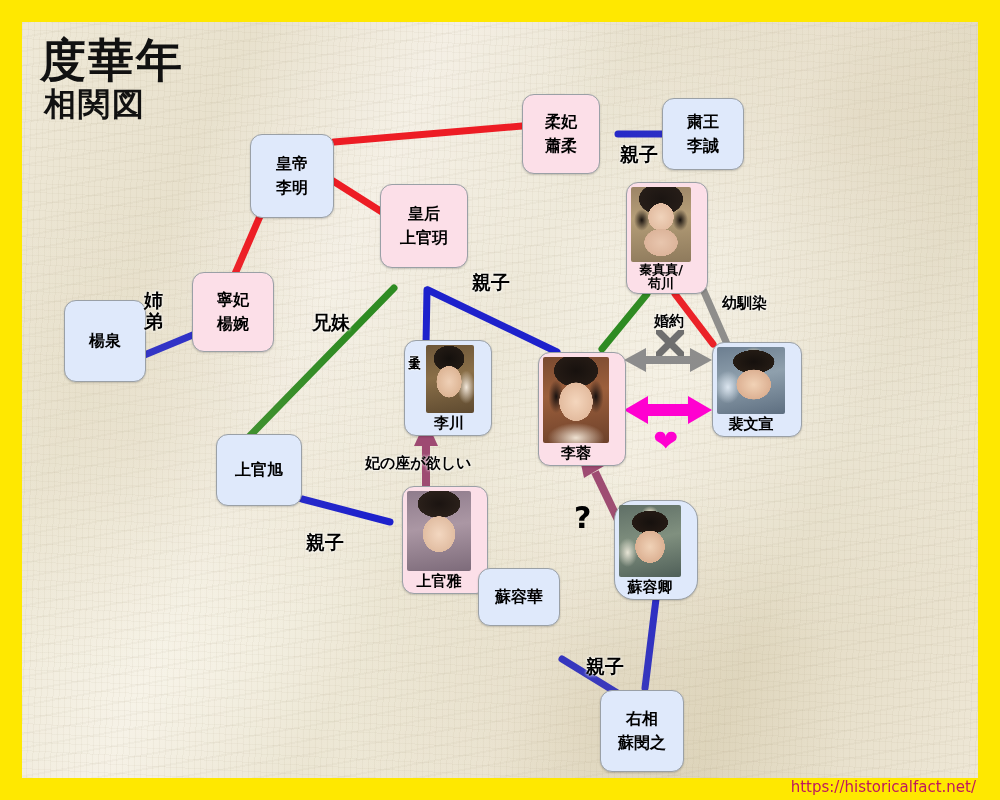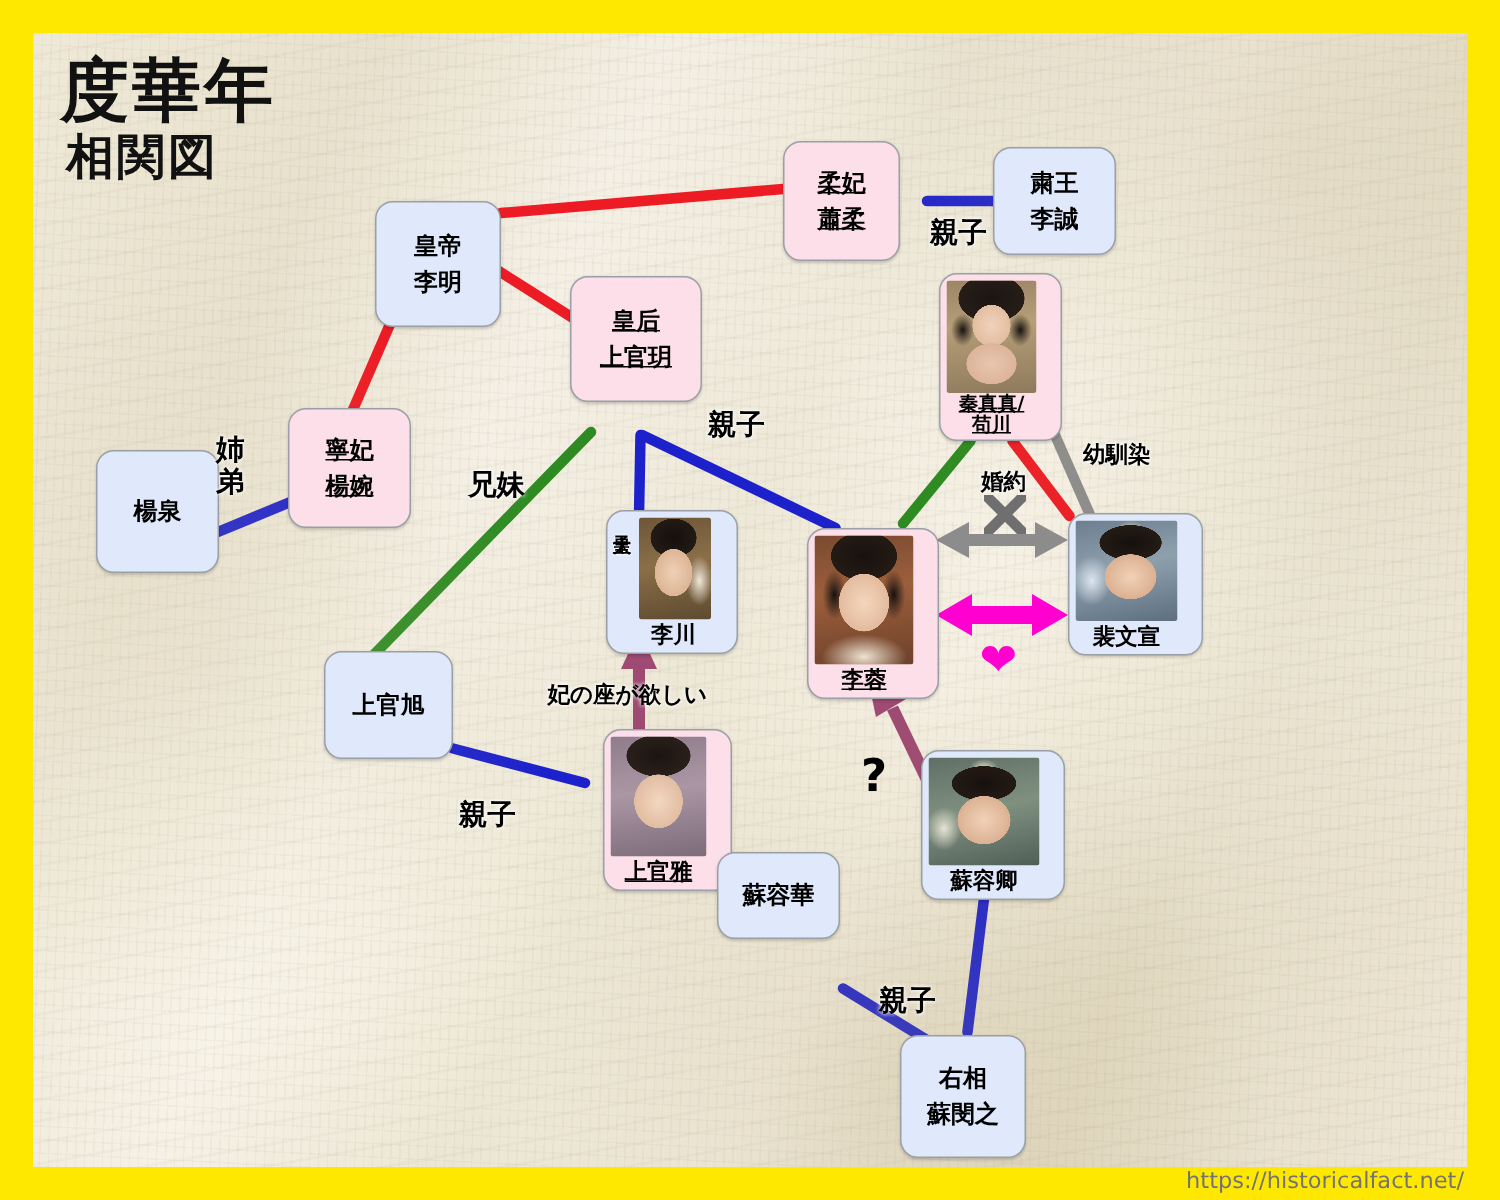--- a/index.html
+++ b/index.html
@@ -46,21 +46,21 @@
 
   .node{
     position:absolute;box-sizing:border-box;
     border:1px solid #9aa0a6;border-radius:12px;
     display:flex;flex-direction:column;align-items:center;justify-content:center;
     font-weight:bold;color:#000;text-align:center;
     box-shadow:0 1px 2px rgba(0,0,0,0.18);
     z-index:5;
   }
   .node.blue{background:#dfe9fb;}
-  .node.pink{background:#fcdfe8;text-decoration:underline;}
+  .node.pink{background:#fcdfe8;}
   .node .ln{line-height:1.25;white-space:nowrap;}
   .node.twoline .ln{margin:2px 0;}
 
   .node.photo{padding:4px 16px 2px 4px;justify-content:flex-end;}
   .pic{width:100%;flex:1 1 auto;border-radius:2px;background-size:cover;background-position:center top;min-height:10px;}
   .node.photo .name{margin-top:1px;font-size:15px;white-space:nowrap;}
 
   .vtag{
     position:absolute;left:3px;top:6px;writing-mode:vertical-rl;
     font-size:12px;font-weight:bold;line-height:1.05;color:#000;z-index:7;
@@ -70,21 +70,21 @@
   .elabel{
     position:absolute;font-weight:bold;color:#000;z-index:6;white-space:nowrap;
     text-shadow:0 0 3px rgba(255,255,255,0.85),0 0 3px rgba(255,255,255,0.85);
   }
 
   .qmark{position:absolute;font-size:30px;font-weight:bold;color:#000;z-index:6;}
   .heart{position:absolute;color:#FF00D0;font-size:30px;z-index:6;line-height:1;}
   .xmark{position:absolute;z-index:7;}
 
   .url{
-    position:absolute;right:24px;bottom:4px;font-size:15px;color:#737373;
+    position:absolute;right:24px;bottom:4px;font-size:15px;color:#be185d;
     font-family:"DejaVu Sans","Liberation Sans",sans-serif;
   }
 </style>
 </head>
 <body>
 
 <div id="stage">
   <div id="paper">
 
     <svg id="edges" viewBox="0 0 956 756">
@@ -245,21 +245,21 @@
       <div class="pic" style="background-image:
              radial-gradient(ellipse 34% 30% at 50% 54%, #f3d7c0 0%, #e1bda2 74%, rgba(0,0,0,0) 75%),
              radial-gradient(ellipse 46% 24% at 50% 16%, #1b1411 0%, #2a201a 72%, rgba(0,0,0,0) 73%),
              radial-gradient(ellipse 14% 12% at 34% 8%, #d8b8c6 0%, rgba(0,0,0,0) 72%),
              radial-gradient(ellipse 14% 12% at 66% 8%, #d8b8c6 0%, rgba(0,0,0,0) 72%),
              linear-gradient(172deg,#8f7c8c 0%,#ab97a4 45%,#7d6b7a 100%);">
       </div>
       <div class="name">上官雅</div>
     </div>
 
-    <div class="node blue photo" style="left:592px;top:478px;width:96px;height:100px;">
+    <div class="node blue photo" style="left:592px;top:478px;width:84px;height:100px;border-radius:20px;">
       <div class="pic" style="background-image:
              radial-gradient(ellipse 32% 30% at 50% 58%, #f0d2b7 0%, #dcb193 74%, rgba(0,0,0,0) 75%),
              radial-gradient(ellipse 40% 22% at 50% 24%, #16110e 0%, #241a14 72%, rgba(0,0,0,0) 73%),
              radial-gradient(ellipse 18% 12% at 50% 10%, #e4ddc6 0%, rgba(0,0,0,0) 72%),
              radial-gradient(ellipse 22% 28% at 14% 66%, #e6e3d4 0%, rgba(0,0,0,0) 72%),
              linear-gradient(168deg,#5f6f66 0%,#80907f 48%,#4f5f58 100%);">
       </div>
       <div class="name">蘇容卿</div>
     </div>
 

